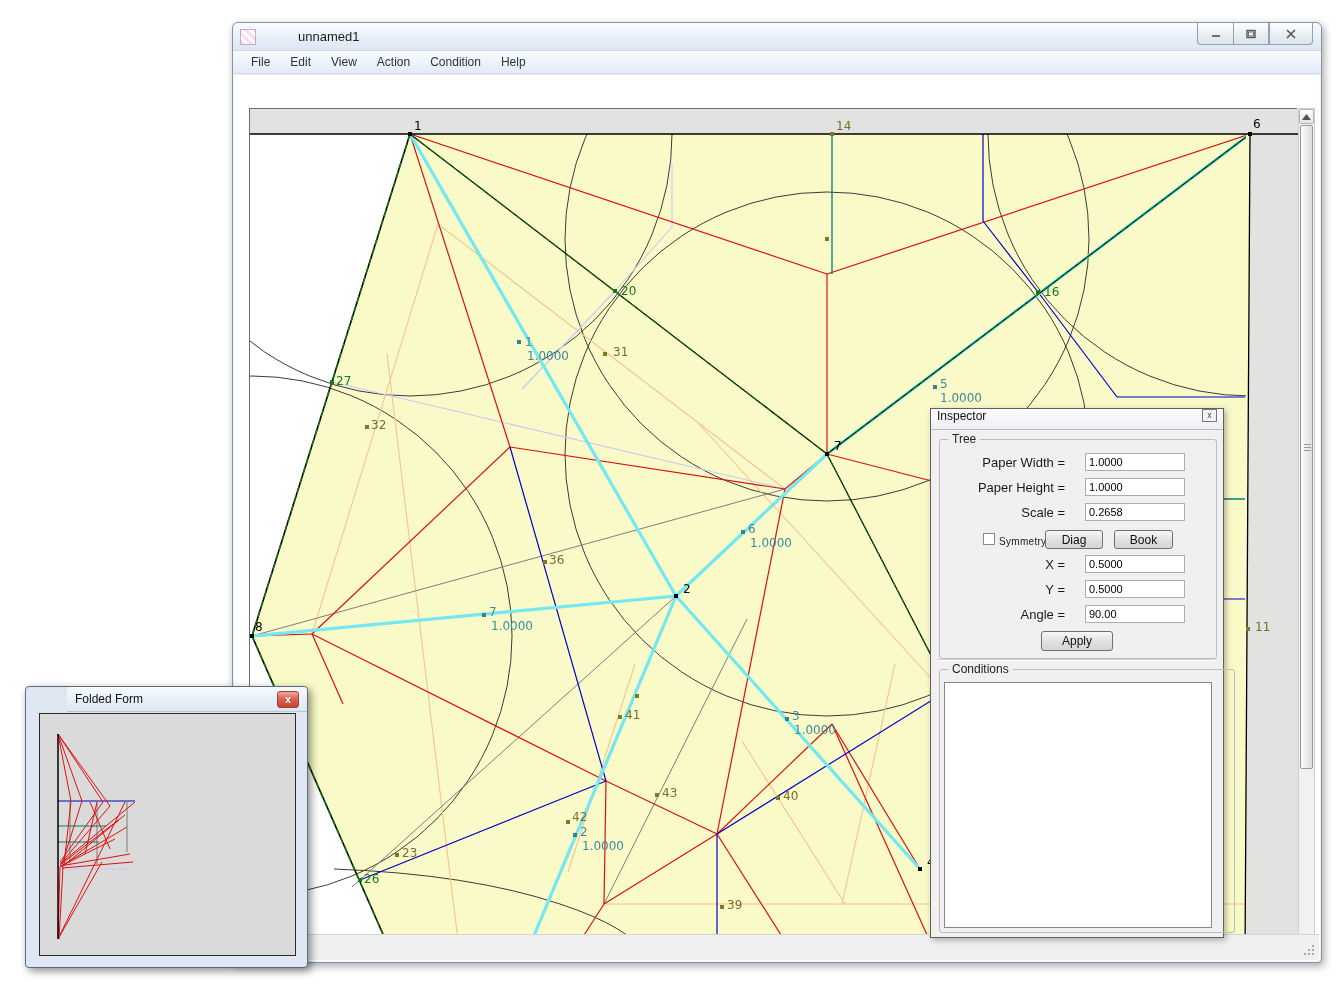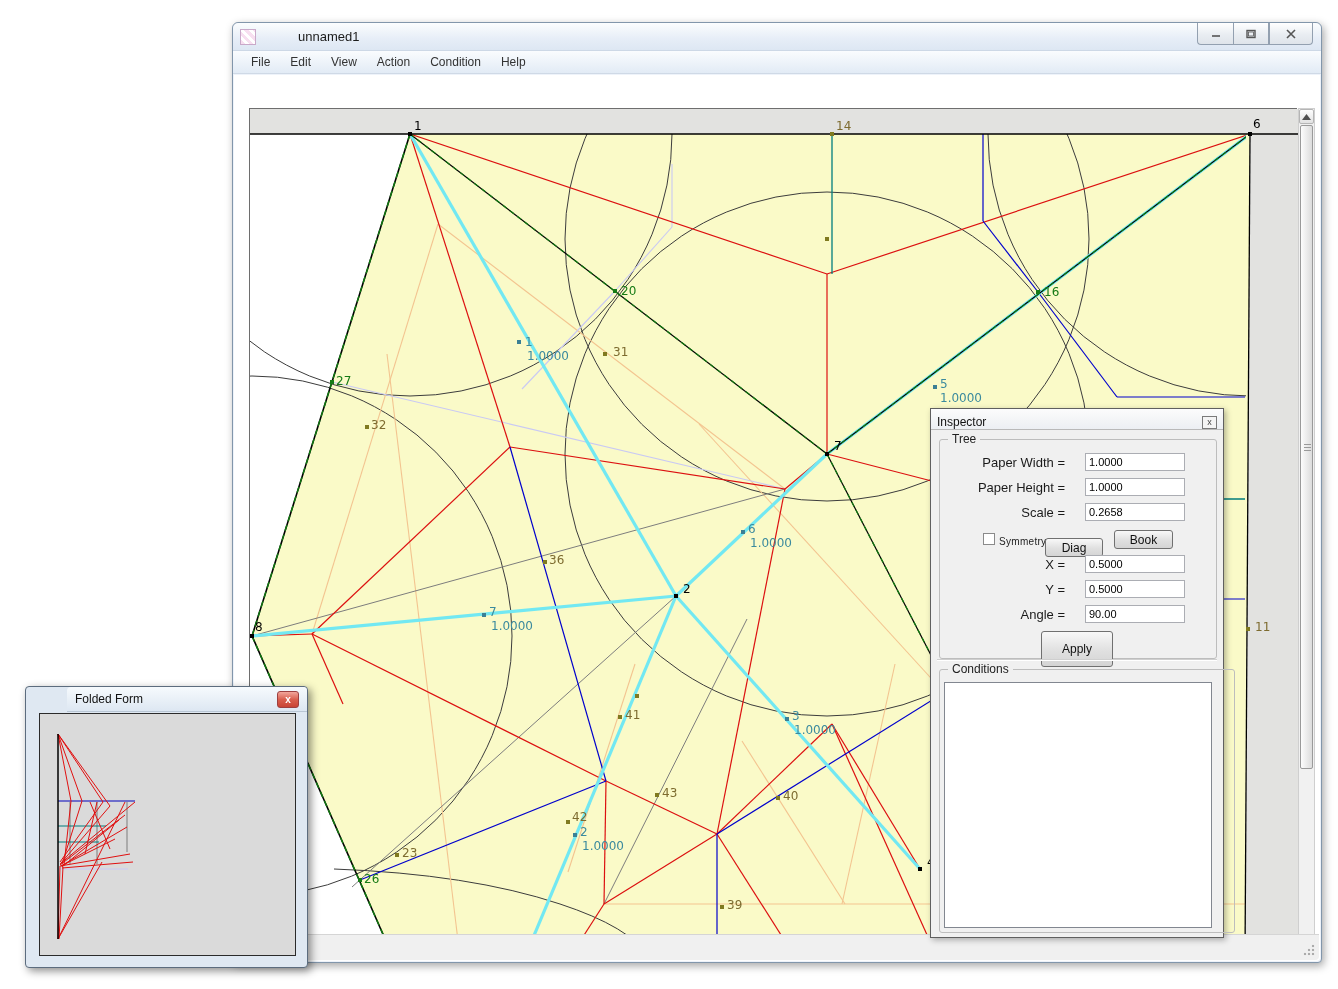--- a/index.html
+++ b/index.html
@@ -46,21 +46,21 @@
      radial-gradient(circle at 11px 7px,#ababab 1.2px,transparent 1.6px),
      radial-gradient(circle at 7px 7px,#ababab 1.2px,transparent 1.6px),
      radial-gradient(circle at 11px 11px,#ababab 1.2px,transparent 1.6px),
      radial-gradient(circle at 7px 11px,#ababab 1.2px,transparent 1.6px),
      radial-gradient(circle at 3px 11px,#ababab 1.2px,transparent 1.6px); }
 
   
   .inspector { position:absolute; left:930px; top:408px; width:294px; height:530px;
     background:#f0f0f0; border:1px solid #5f5f5f; box-shadow:2px 2px 6px rgba(0,0,0,.3); font-size:12px; }
   .insp-title { height:21px; background:linear-gradient(#fcfcfc,#eceff3); border-bottom:1px solid #b9b9b9;
-    display:flex; align-items:flex-end; padding:0 6px; font-size:12px; color:#111; }
+    display:flex; align-items:flex-start; padding:0 6px; font-size:12px; color:#111; }
   .insp-close { margin-left:auto; width:15px; height:13px; border:1px solid #7a7a7a; background:#f4f4f4;
     display:flex; align-items:center; justify-content:center; font-size:9px; color:#444; line-height:1; }
   .groupbox { position:absolute; border:1px solid #bdbdbd; border-radius:3px; }
   .groupbox > .gb-label { position:absolute; top:-8px; left:8px; background:#f0f0f0; padding:0 4px; font-size:12px; color:#222; }
   .insp-row { position:absolute; height:18px; display:flex; align-items:center;padding-left:44px; }
   .insp-row .lbl { position:absolute; right:152px; font-size:13px; color:#1a1a1a; white-space:nowrap; }
   .insp-field { position:absolute; left:146px; width:100px; height:18px; border:1px solid #abadb3;
     background:#fff; font-size:11px; font-family:"Liberation Sans",sans-serif; padding:0 3px; color:#000; }
   .btn { position:absolute; height:19px; border:1px solid #707070; border-radius:3px;
     background:linear-gradient(#f8f8f8,#e0e0e0 55%,#d4d4d4); font-size:12px; color:#111;
@@ -308,41 +308,41 @@
       <span class="lbl">Paper Height =</span>
       <input class="insp-field" value="1.0000" style="">
     </div>
     <div class="insp-row" style="left:8px; top:94px; width:278px;">
       <span class="lbl">Scale =</span>
       <input class="insp-field" value="0.2658" style="">
     </div>
 
     <span class="chk" style="left:52px; top:124px;"></span>
     <span class="chk-lbl" style="left:68px; top:127px;">Symmetry</span>
-    <span class="btn" style="left:114px; top:121px; width:58px;margin-top:8px;">
+    <span class="btn" style="left:114px; top:121px; width:58px;">
       <span>Diag</span>
     </span>
     <span class="btn" style="left:183px; top:121px; width:59px;">
       <span>Book</span>
     </span>
 
     <div class="insp-row" style="left:8px; top:146px; width:278px;">
       <span class="lbl">X =</span>
       <input class="insp-field" value="0.5000" style="">
     </div>
     <div class="insp-row" style="left:8px; top:171px; width:278px;">
       <span class="lbl">Y =</span>
       <input class="insp-field" value="0.5000" style="">
     </div>
     <div class="insp-row" style="left:8px; top:196px; width:278px;">
       <span class="lbl">Angle =</span>
       <input class="insp-field" value="90.00" style="">
     </div>
 
-    <span class="btn" style="left:110px; top:222px; width:72px; height:36px;">
+    <span class="btn" style="left:110px; top:222px; width:72px; height:20px;">
       <span>Apply</span>
     </span>
 
     <div class="separator" style="top:250px;"></div>
 
     <div class="groupbox" style="left:8px; top:260px; width:296px; height:264px;">
       <span class="gb-label">Conditions</span>
       <div class="listbox" style="left:4px; top:12px; width:268px; height:246px;"></div>
     </div>
   </div>

